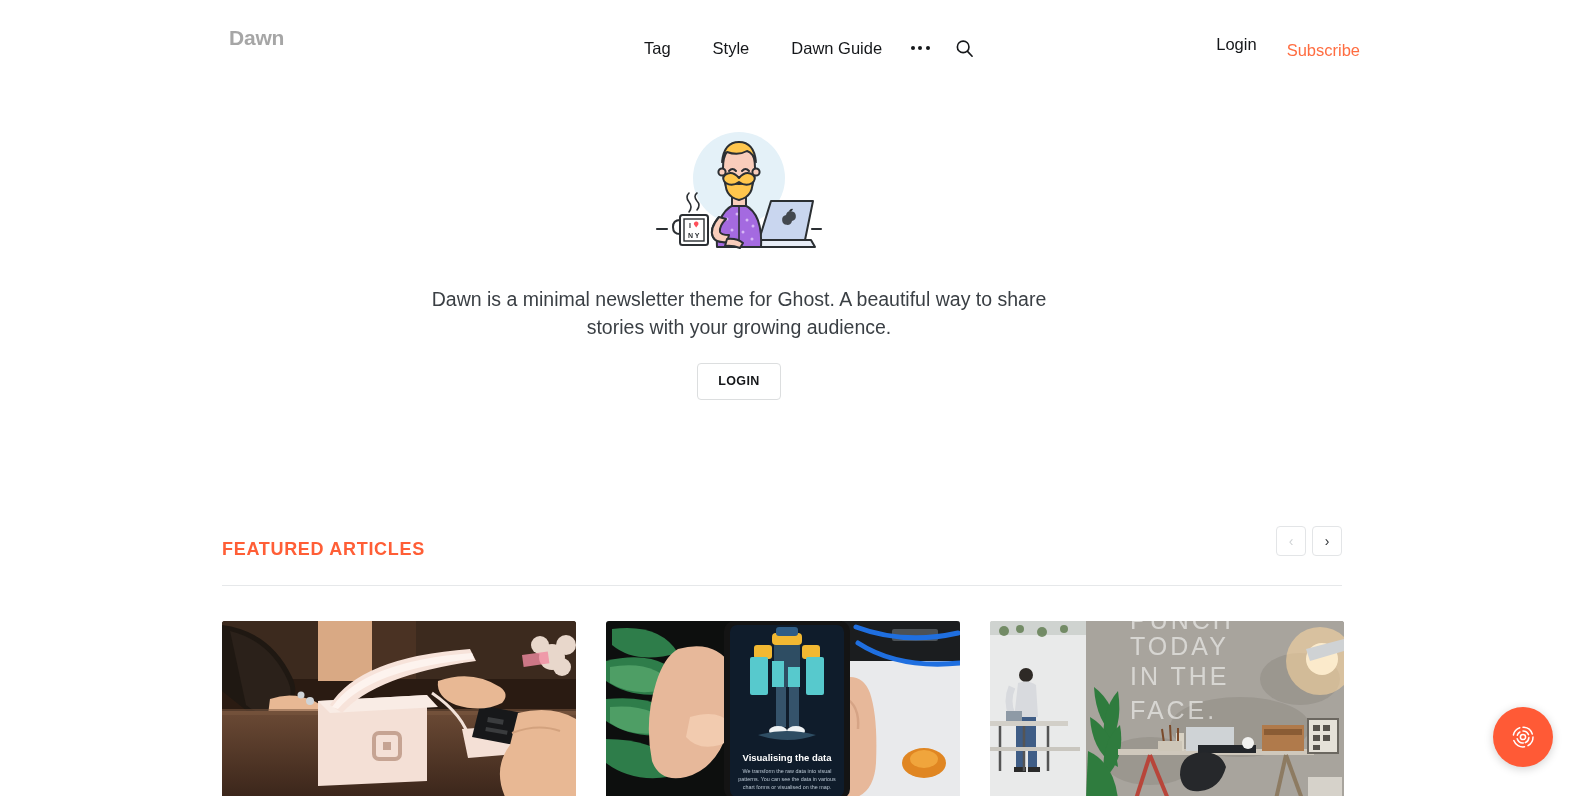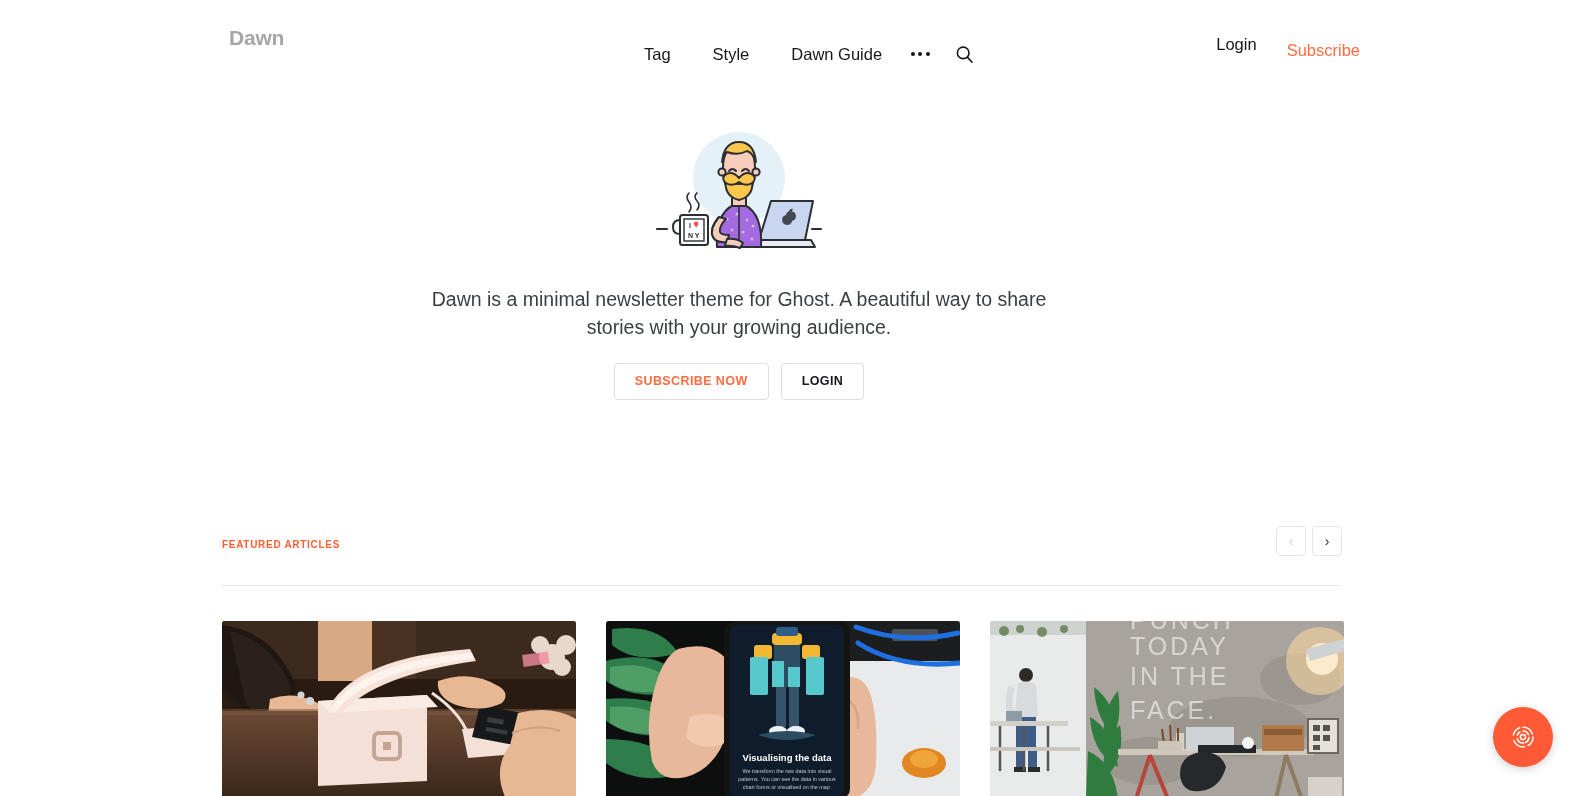--- a/index.html
+++ b/index.html
@@ -19,21 +19,21 @@
     width: 1582px; height: 78px;
     display: flex; align-items: center;
   }
   .logo {
     position: absolute; left: 229px; top: 26px;
     font-size: 21px; font-weight: 700; letter-spacing: -0.2px;
     color: #a6a6a6;
     cursor: pointer;
   }
   .main-nav {
-    position: absolute; left: 623px; top: 40px;
+    position: absolute; left: 623px; top: 34px;
     display: flex; align-items: center; gap: 0px;
   }
   .nav-link {
     font-size: 16.5px; font-weight: 500; color: #15171a;
     text-decoration: none; padding: 0 21px; line-height: 28px;
     cursor: pointer; white-space: nowrap;
   }
   .nav-icon-btn {
     display: flex; align-items: center; justify-content: center;
     width: 34px; height: 28px; cursor: pointer;
@@ -73,21 +73,21 @@
   
   .featured {
     position: absolute; top: 530px; left: 222px; width: 1120px;
   }
   .featured-head {
     position: relative; height: 56px;
     border-bottom: 1px solid #e6e8ea;
     display: flex; align-items: flex-start; justify-content: space-between;
   }
   .featured-title {
-    font-size: 10px; font-weight: 700; letter-spacing: 0.7px;
+    font-size: 18px; font-weight: 700; letter-spacing: 0.7px;
     color: #ff5e36; padding-top: 9px;
   }
   .carousel-nav { display: flex; gap: 6px; margin-top: -4px; }
   .carousel-btn {
     width: 30px; height: 30px; border: 1px solid #e3e5e7; border-radius: 4px;
     background: #fff; display: flex; align-items: center; justify-content: center;
     cursor: pointer; font-size: 14px; line-height: 1;
   }
   .carousel-btn.prev { color: #cfd2d4; }
   .carousel-btn.next { color: #2b2f33; }
@@ -213,21 +213,20 @@
         <path d="M69 46 q2 -20 17 -20 q15 0 17 20 q-3 -9 -9 -11 q-9 5 -20 1 q-4 3 -5 10z" fill="#ffc64d" stroke="#2b2f33" stroke-width="2" stroke-linejoin="round"></path>
 
         <path d="M73 62 q-3 18 13 22 q16 -4 13 -22 q-6 6 -13 6 q-7 0 -13 -6z" fill="#ffc64d" stroke="#2b2f33" stroke-width="2" stroke-linejoin="round"></path>
         <path d="M86 62 q-7 -8 -14 -3 q-4 4 1 8 q6 4 13 -1 q7 5 13 1 q5 -4 1 -8 q-7 -5 -14 3z" fill="#ffc64d" stroke="#2b2f33" stroke-width="2" stroke-linejoin="round"></path>
       </svg>
     </div>
 
     <p class="hero-desc">Dawn is a minimal newsletter theme for Ghost. A beautiful way to share stories with your growing audience.</p>
 
     <div class="hero-actions">
-      <button class="btn btn-subscribe">SUBSCRIBE NOW</button>
       <button class="btn btn-login">LOGIN</button>
     </div>
   </section>
 
   <section class="featured">
     <div class="featured-head">
       <h2 class="featured-title">FEATURED ARTICLES</h2>
       <div class="carousel-nav">
         <button class="carousel-btn prev">
           <span>‹</span>

